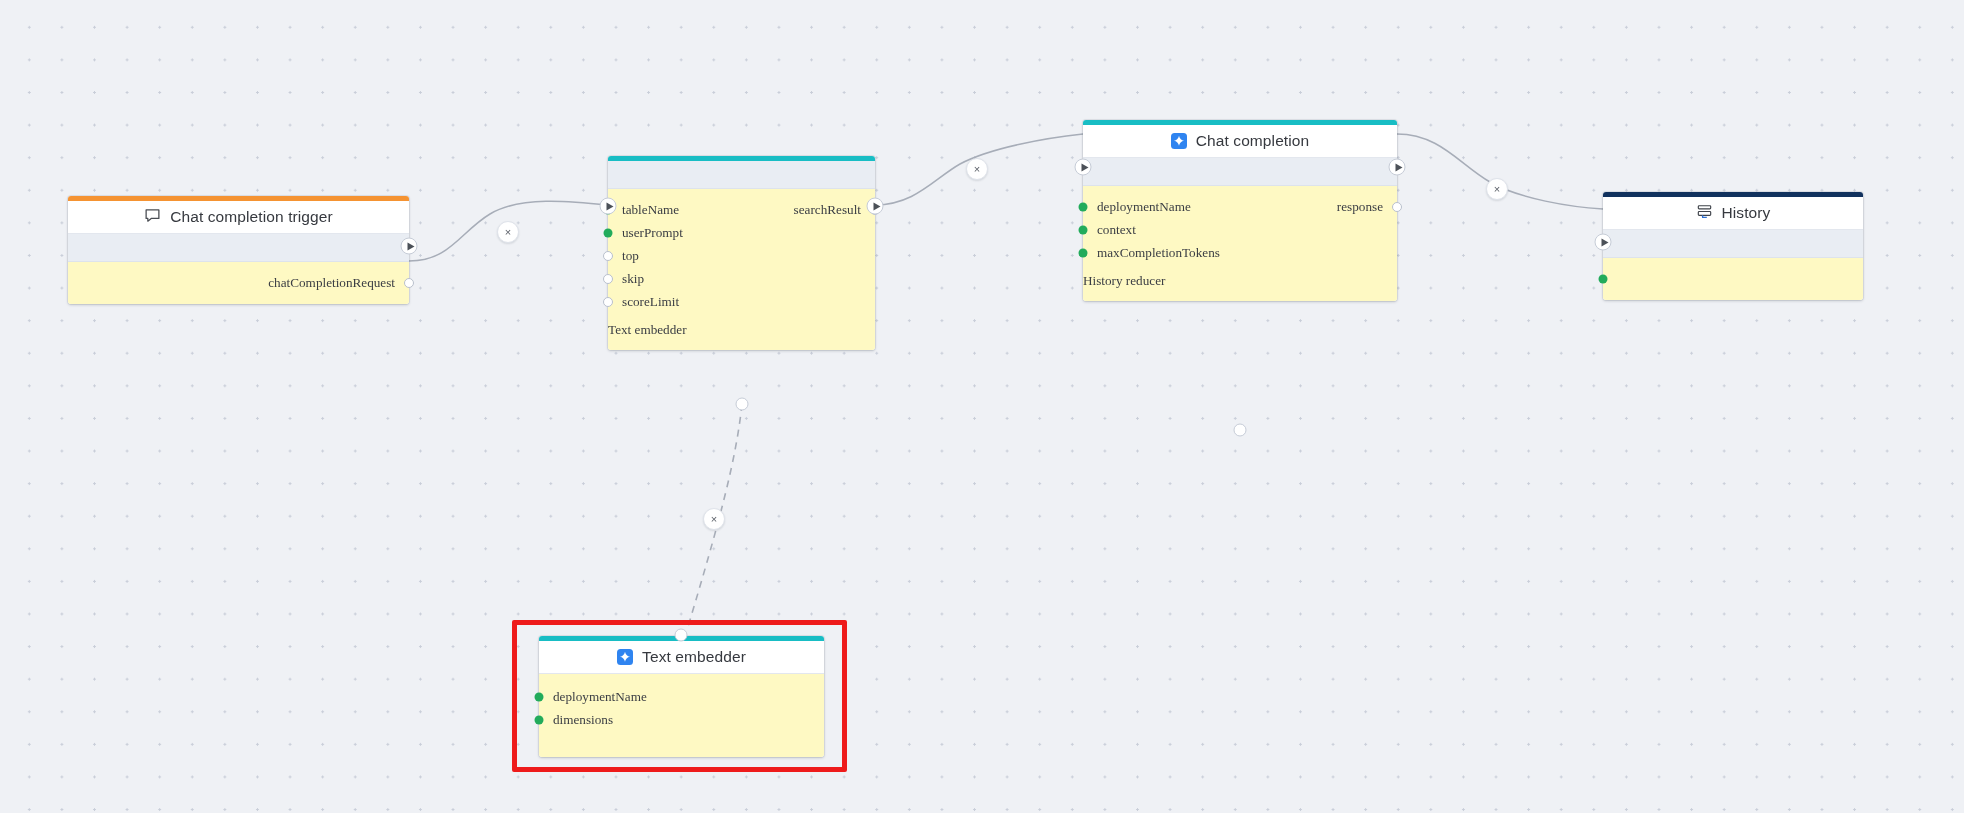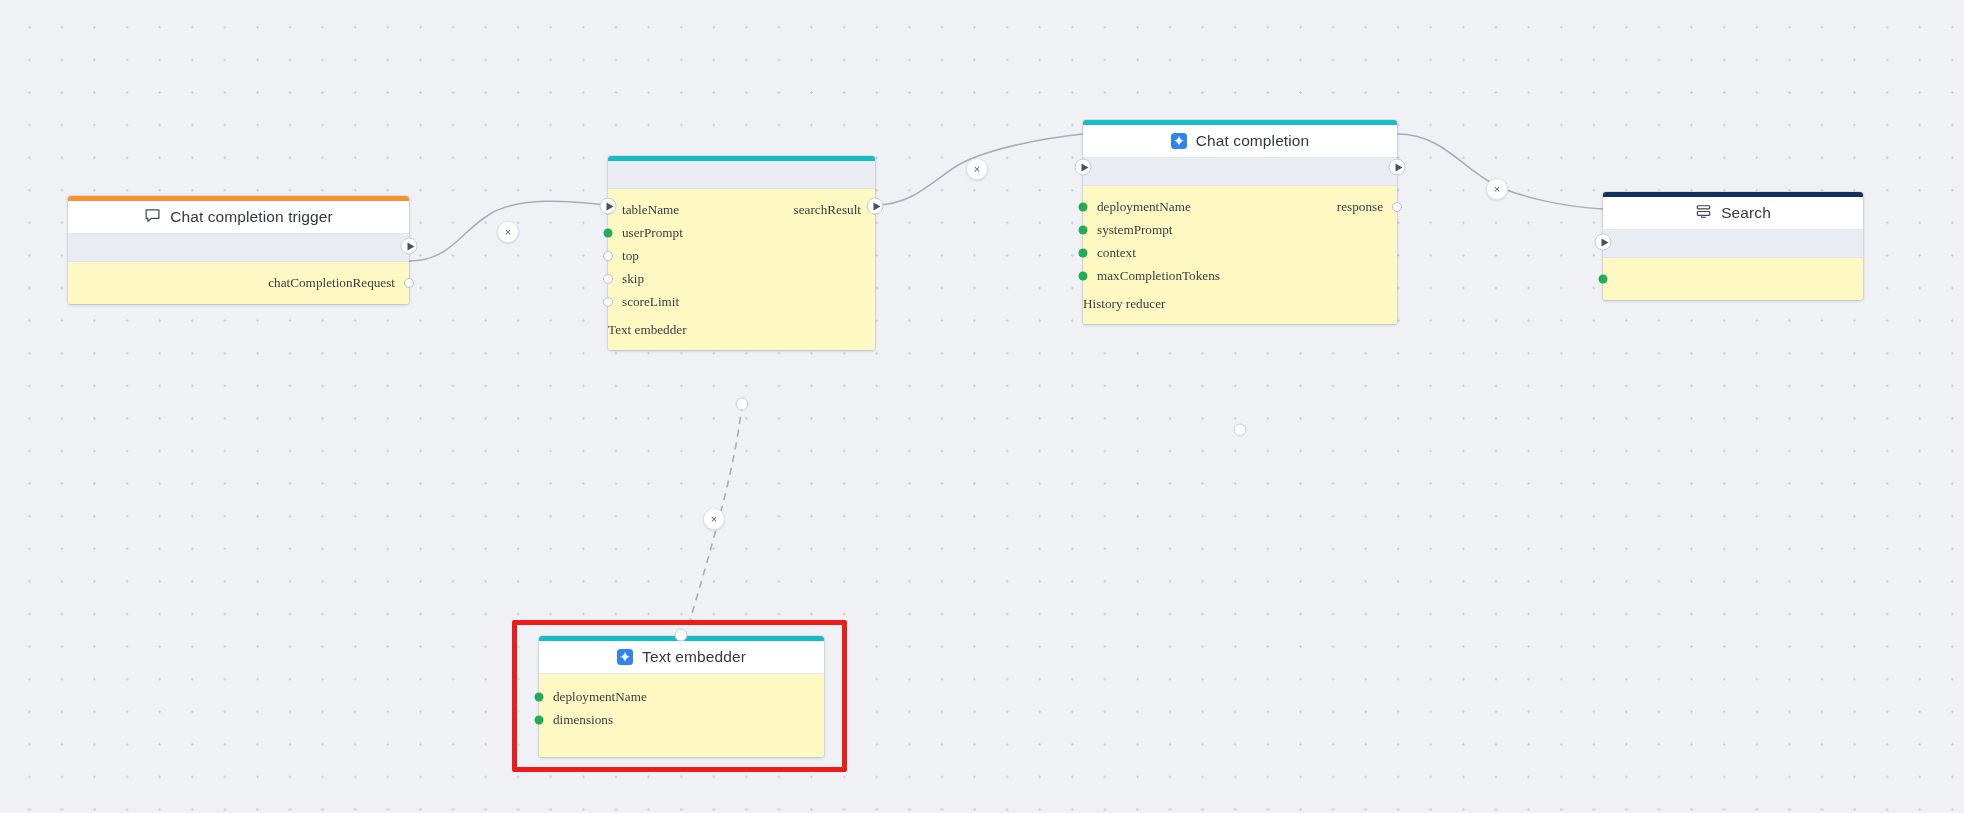--- a/index.html
+++ b/index.html
@@ -171,24 +171,20 @@
     <div class="node-band"></div>
     <div class="node-body">
       <div class="port-row">
         <span class="dot filled left"></span>
         <span class="pname">deploymentName</span>
         <span class="pout">response</span>
         <span class="dot hollow right"></span>
       </div>
       <div class="port-row">
         <span class="dot filled left"></span>
-        <span class="pname">systemPrompt</span>
-      </div>
-      <div class="port-row">
-        <span class="dot filled left"></span>
         <span class="pname">context</span>
       </div>
       <div class="port-row">
         <span class="dot filled left"></span>
         <span class="pname">maxCompletionTokens</span>
       </div>
       <div class="sub-label">History reducer</div>
     </div>
     <div class="edge-port tri" style="left:0px; top:47px;"></div>
     <div class="edge-port tri" style="left:314px; top:47px;"></div>
@@ -199,21 +195,21 @@
     <div class="node-topbar" style="background:#11325e;"></div>
     <div class="node-header">
       <span>
         <svg width="17" height="17" viewBox="0 0 22 22">
           <rect x="3" y="3.5" width="16" height="4" rx="1" fill="none" stroke="#3f434a" stroke-width="1.5"></rect>
           <rect x="3" y="11" width="16" height="5" rx="1" fill="none" stroke="#3f434a" stroke-width="1.5"></rect>
           <path d="M14 18.5h-5.5v-2.6" fill="none" stroke="#2f6fd0" stroke-width="1.5"></path>
           <path d="M9.7 16.8l-1.2 1.6-1.2-1.6z" fill="#2f6fd0"></path>
         </svg>
       </span>
-      <span class="node-title">Search</span>
+      <span class="node-title">History</span>
     </div>
     <div class="node-band"></div>
     <div class="node-body">
       <div class="port-row">
         <span class="dot filled left"></span>
         <span class="pname"></span>
       </div>
     </div>
     <div class="edge-port tri" style="left:0px; top:50px;"></div>
   </div>

